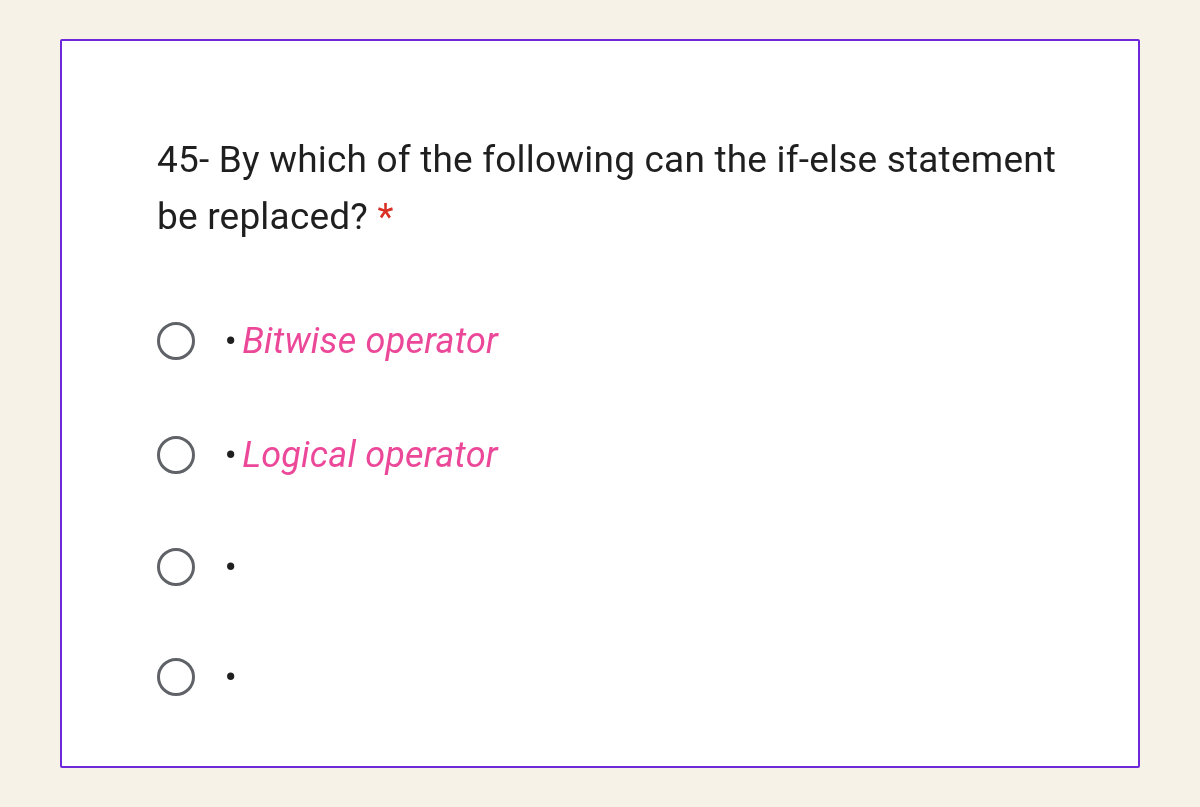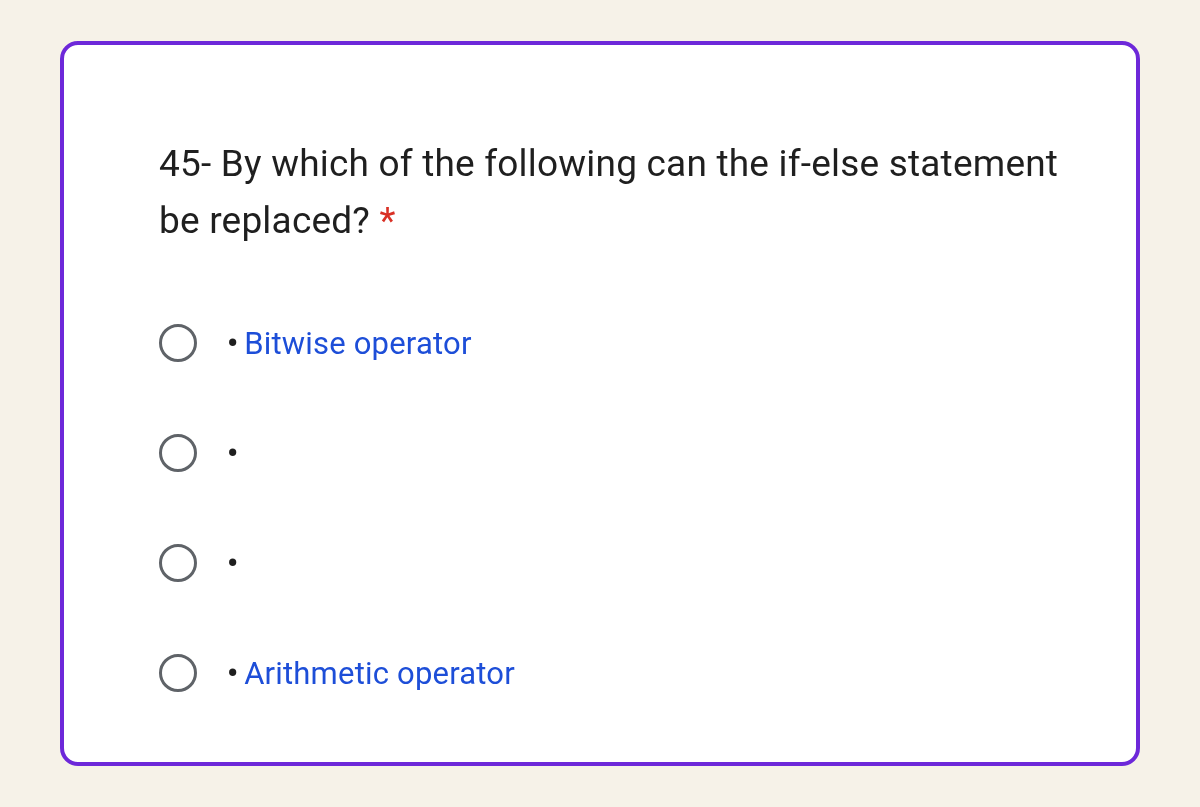--- a/index.html
+++ b/index.html
@@ -11,22 +11,22 @@
       background: #f6f2e8;
       font-family: Roboto, Arial, sans-serif;
       width: 1200px;
       height: 807px;
       display: flex;
       align-items: center;
       justify-content: center;
     }
     .card {
       background: #ffffff;
-      border: 4px solid #6d28d9;
-      border-radius: 18px;
+      border: 2px solid #6d28d9;
+      border-radius: 2px;
       width: 1080px;
       padding: 90px 55px 60px 95px;
     }
     .question-text {
       font-size: 37px;
       color: #1f1f1f;
       line-height: 1.55;
       letter-spacing: 0.2px;
       font-weight: 400;
     }
@@ -54,23 +54,24 @@
     }
     .bullet {
       font-size: 31px;
       color: #1f1f1f;
       margin-left: 30px;
       margin-right: 6px;
       font-weight: bold;
       line-height: 1;
     }
     .option-label {
-      font-size: 31px;
-      color: #1d4ed8;
+      font-size: 36px;
+      color: #ec4899;
       letter-spacing: 0.2px;
+      font-style: italic;
     }
   </style>
 </head>
 <body>
 
 <div class="card">
   <div class="question-text">
     <span>45- By which of the following can the if-else statement be replaced? </span><span class="required">*</span>
   </div>
 
@@ -78,27 +79,27 @@
 
     <div class="option-row">
       <div class="radio"></div>
       <span class="bullet">•</span>
       <span class="option-label">Bitwise operator</span>
     </div>
 
     <div class="option-row">
       <div class="radio"></div>
       <span class="bullet">•</span>
+      <span class="option-label">Logical operator</span>
     </div>
 
     <div class="option-row">
       <div class="radio"></div>
       <span class="bullet">•</span>
     </div>
 
     <div class="option-row">
       <div class="radio"></div>
       <span class="bullet">•</span>
-      <span class="option-label">Arithmetic operator</span>
     </div>
 
   </div>
 </div>
 
 </body></html>

